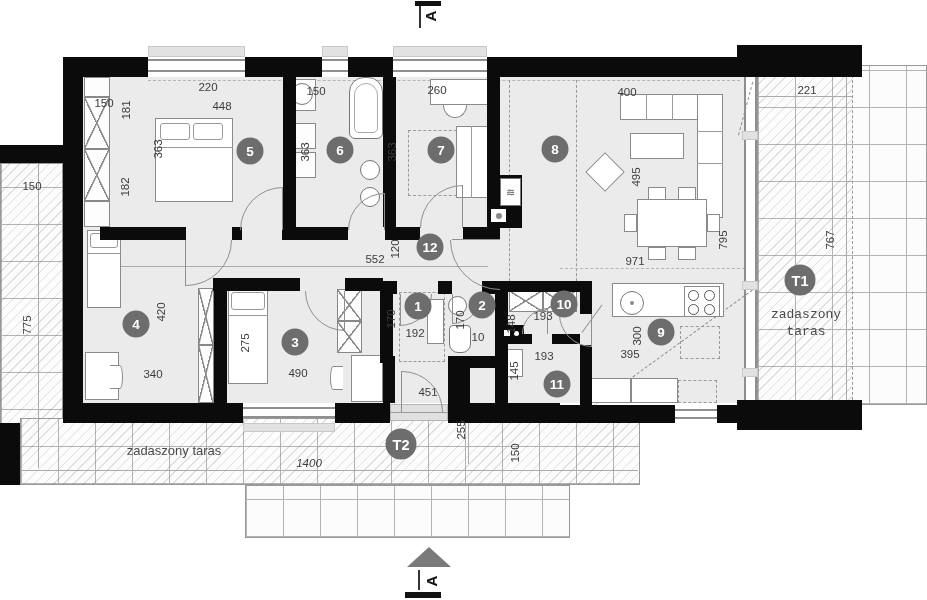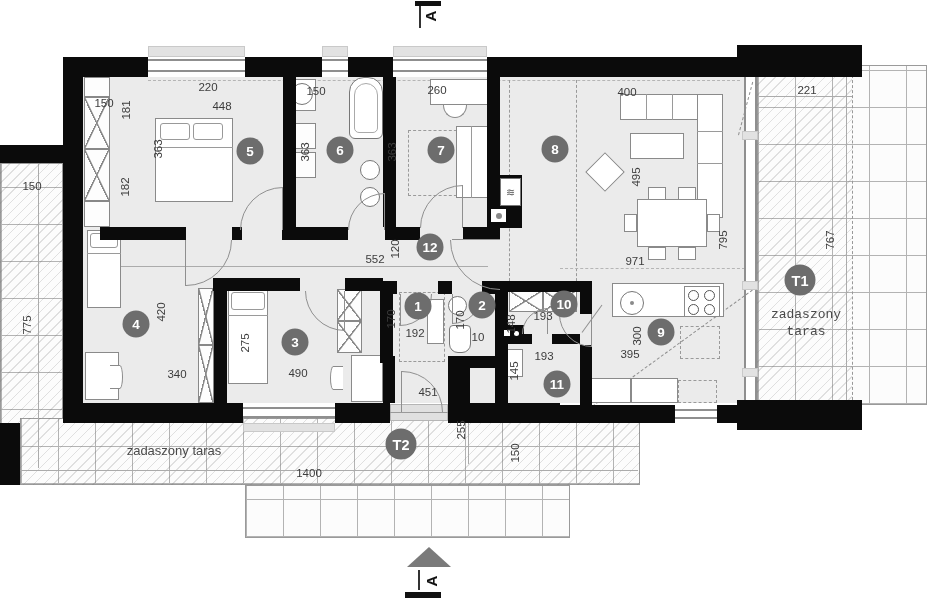--- a/index.html
+++ b/index.html
@@ -295,37 +295,37 @@
       <div class="dim rot" style="left: 636px; top: 177px;">495</div>
       <div class="dim rot" style="left: 723px; top: 240px;">795</div>
       <div class="dim" style="left: 635px; top: 261px;">971</div>
       <div class="dim" style="left: 807px; top: 90px;">221</div>
       <div class="dim rot" style="left: 830px; top: 240px;">767</div>
       <div class="dim" style="left: 32px; top: 186px;">150</div>
       <div class="dim rot" style="left: 27px; top: 325px;">775</div>
       <div class="dim" style="left: 375px; top: 259px;">552</div>
       <div class="dim rot" style="left: 395px; top: 249px;">120</div>
       <div class="dim rot" style="left: 161px; top: 312px;">420</div>
-      <div class="dim" style="left: 153px; top: 374px; margin-left: 24px;">340</div>
+      <div class="dim" style="left: 153px; top: 374px;">340</div>
       <div class="dim rot" style="left: 245px; top: 343px;">275</div>
       <div class="dim" style="left: 298px; top: 373px;">490</div>
       <div class="dim" style="left: 415px; top: 333px;">192</div>
       <div class="dim rot" style="left: 391px; top: 319px;">170</div>
       <div class="dim rot" style="left: 460px; top: 320px;">170</div>
       <div class="dim" style="left: 478px; top: 337px;">10</div>
       <div class="dim" style="left: 543px; top: 316px;">193</div>
       <div class="dim rot" style="left: 511px; top: 324px;">148</div>
       <div class="dim" style="left: 544px; top: 356px;">193</div>
       <div class="dim rot" style="left: 514px; top: 371px;">145</div>
       <div class="dim rot" style="left: 637px; top: 336px;">300</div>
       <div class="dim" style="left: 630px; top: 354px;">395</div>
       <div class="dim" style="left: 428px; top: 392px;">451</div>
       <div class="dim rot" style="left: 461px; top: 430px;">255</div>
       <div class="dim rot" style="left: 515px; top: 453px;">150</div>
-      <div class="dim" style="left: 309px; top: 473px;">1400</div>
+      <div class="dim" style="left: 309px; top: 463px; font-style: italic;">1400</div>
     </div>
   <div id="gen-badges">
       <div class="badge" style="left: 418px; top: 306px;">1</div>
       <div class="badge" style="left: 482px; top: 305px;">2</div>
       <div class="badge" style="left: 295px; top: 342px;">3</div>
       <div class="badge" style="left: 136px; top: 324px;">4</div>
       <div class="badge" style="left: 250px; top: 151px;">5</div>
       <div class="badge" style="left: 340px; top: 150px;">6</div>
       <div class="badge" style="left: 441px; top: 150px;">7</div>
       <div class="badge" style="left: 555px; top: 149px;">8</div>

